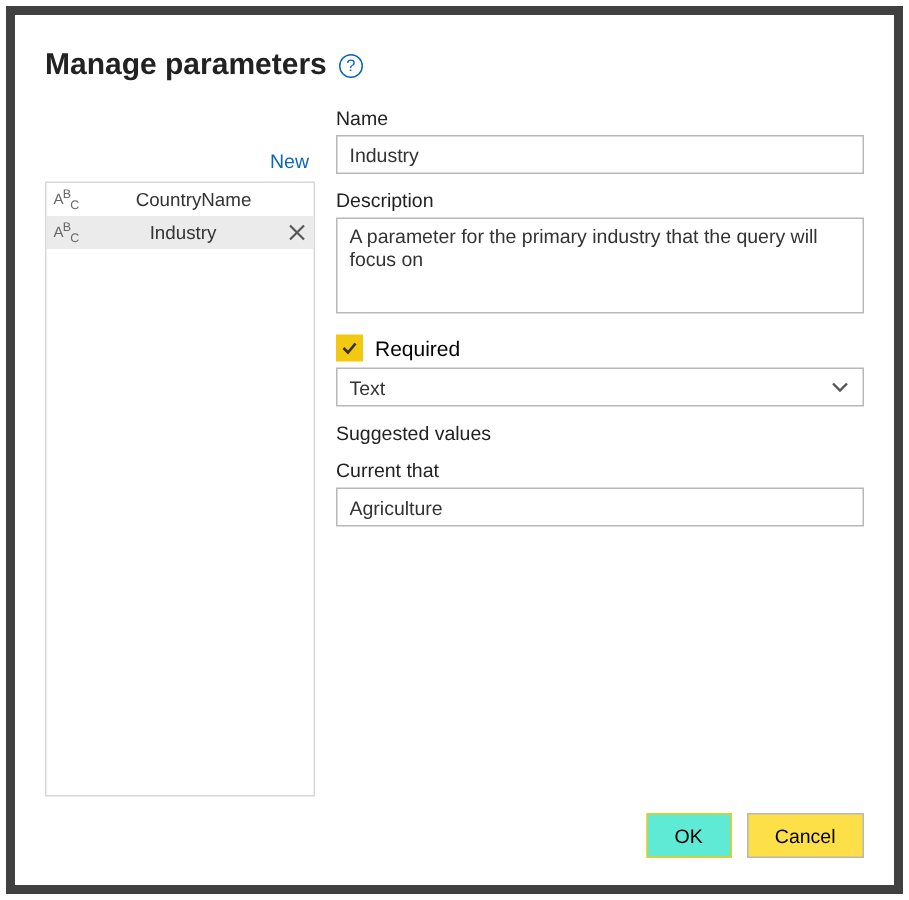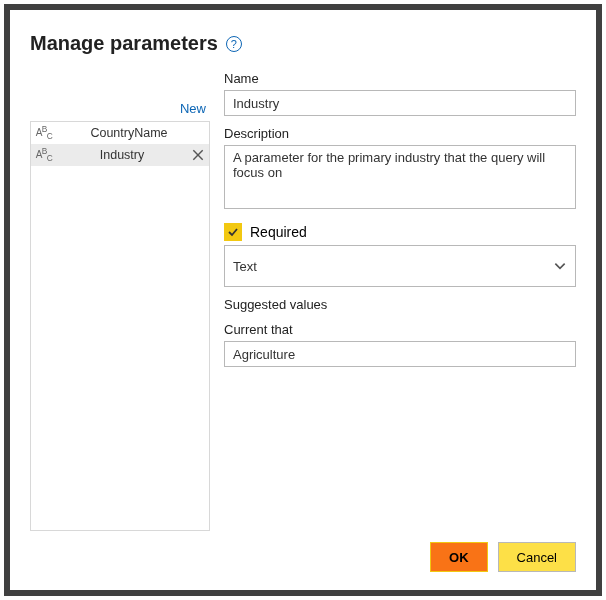--- a/index.html
+++ b/index.html
@@ -58,21 +58,21 @@
   .right-pane { flex: 1; display: flex; flex-direction: column; gap: 4px; }
   .field-label { font-size: 13px; color: #222; margin-top: 6px; }
   .text-input, .textarea, .select-box {
     width: 100%; border: 1px solid #b8b8b8; font-size: 13px;
     padding: 4px 8px; font-family: inherit; color: #333;
     background: #fff;
   }
   .text-input { height: 26px; }
   .textarea { height: 64px; resize: none; }
   .select-box {
-    height: 42px; display: flex; align-items: center;
+    height: 26px; display: flex; align-items: center;
     justify-content: space-between; cursor: pointer;
   }
   .chevron {
     width: 14px; height: 14px; display: inline-flex;
     align-items: center; justify-content: center; color: #555;
   }
   .required-row {
     display: flex; align-items: center; gap: 8px; margin-top: 10px;
     font-size: 14px;
   }
@@ -84,21 +84,21 @@
   .checkbox svg { width: 12px; height: 12px; }
   .footer {
     position: absolute; right: 20px; bottom: 18px;
     display: flex; gap: 10px;
   }
   .btn {
     height: 30px; padding: 0 18px; font-size: 13px;
     border: 1px solid #b8b8b8; background: #fde047; cursor: pointer;
     font-family: inherit;
   }
-  .btn.primary { background: #f97316; border-color: #f2c811; font-weight: 700; }
+  .btn.primary { background: #5eead4; border-color: #f2c811; font-weight: 400; }
 </style>
 </head>
 <body>
 
 <div class="frame">
 
   <div class="title-row">
     <div class="title">Manage parameters</div>
     <span class="help-icon">?</span>
   </div>

